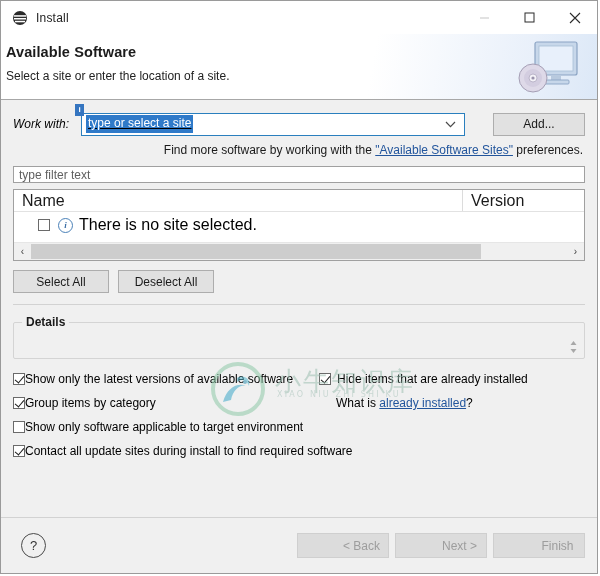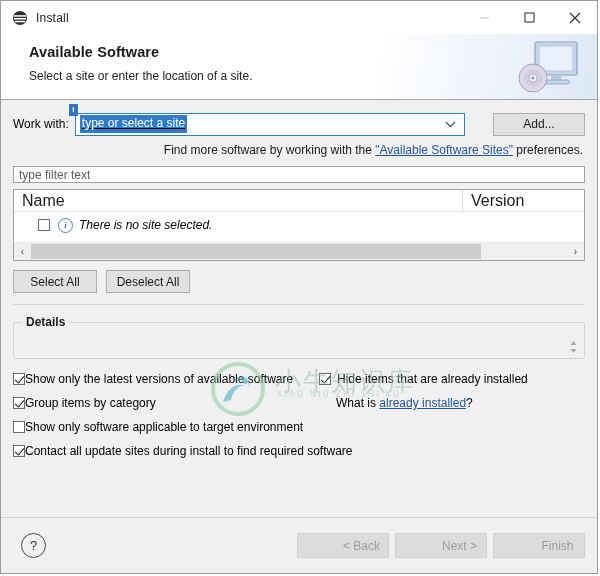--- a/index.html
+++ b/index.html
@@ -65,21 +65,21 @@
   }
   .win-btn.disabled { color: #b9b9b9; }
 
   
   .banner {
     height: 66px;
     background: linear-gradient(100deg, #ffffff 0%, #ffffff 62%, #e9f0fa 88%, #dce8f7 100%);
     border-bottom: 1px solid #a7a7a7;
     position: relative;
     flex: none;
-    padding: 0 0 0 28px;
+    padding: 0 0 0 5px;
     box-sizing: border-box;
   }
   .banner-title {
     font-size: 14.5px;
     font-weight: bold;
     color: #1b1b1b;
     padding-top: 10px;
     letter-spacing: .1px;
   }
   .banner-sub {
@@ -105,22 +105,23 @@
   }
 
   .row-workwith {
     display: flex;
     align-items: center;
     margin-top: 12px;
     height: 24px;
   }
   .lbl-workwith {
     font-size: 12px;
-    margin-right: 6px;
+    margin-right: 12px;
     white-space: nowrap;
+    font-style: italic;
   }
   .combo-wrap {
     position: relative;
     flex: 1;
     height: 23px;
   }
   .combo {
     position: absolute;
     inset: 0;
     border: 1px solid #2a7fbe;
@@ -269,21 +270,21 @@
     font-size: 9px;
     font-style: italic;
     font-weight: bold;
     display: flex;
     align-items: center;
     justify-content: center;
     margin: 0 6px 0 8px;
     flex: none;
     font-family: "Liberation Serif", serif;
   }
-  .trow-label { font-size: 12px; font-style: italic; }
+  .trow-label { font-size: 16px; }
 
   .hscroll {
     height: 17px;
     border-top: 1px solid #e6e6e6;
     background: #f0f0f0;
     display: flex;
     align-items: center;
     flex: none;
   }
   .hs-arrow {
@@ -310,21 +311,21 @@
     width: 84%;
     background: #cdcdcd;
   }
 
   
   .row-selects {
     margin-top: 9px;
     display: flex;
     gap: 9px;
   }
-  .btn-sel { width: 84px; height: 23px; }
+  .btn-sel { width: 96px; height: 23px; }
 
   .sep {
     margin-top: 11px;
     height: 1px;
     background: #d2d2d2;
   }
 
   
   .details {
     margin-top: 10px;

